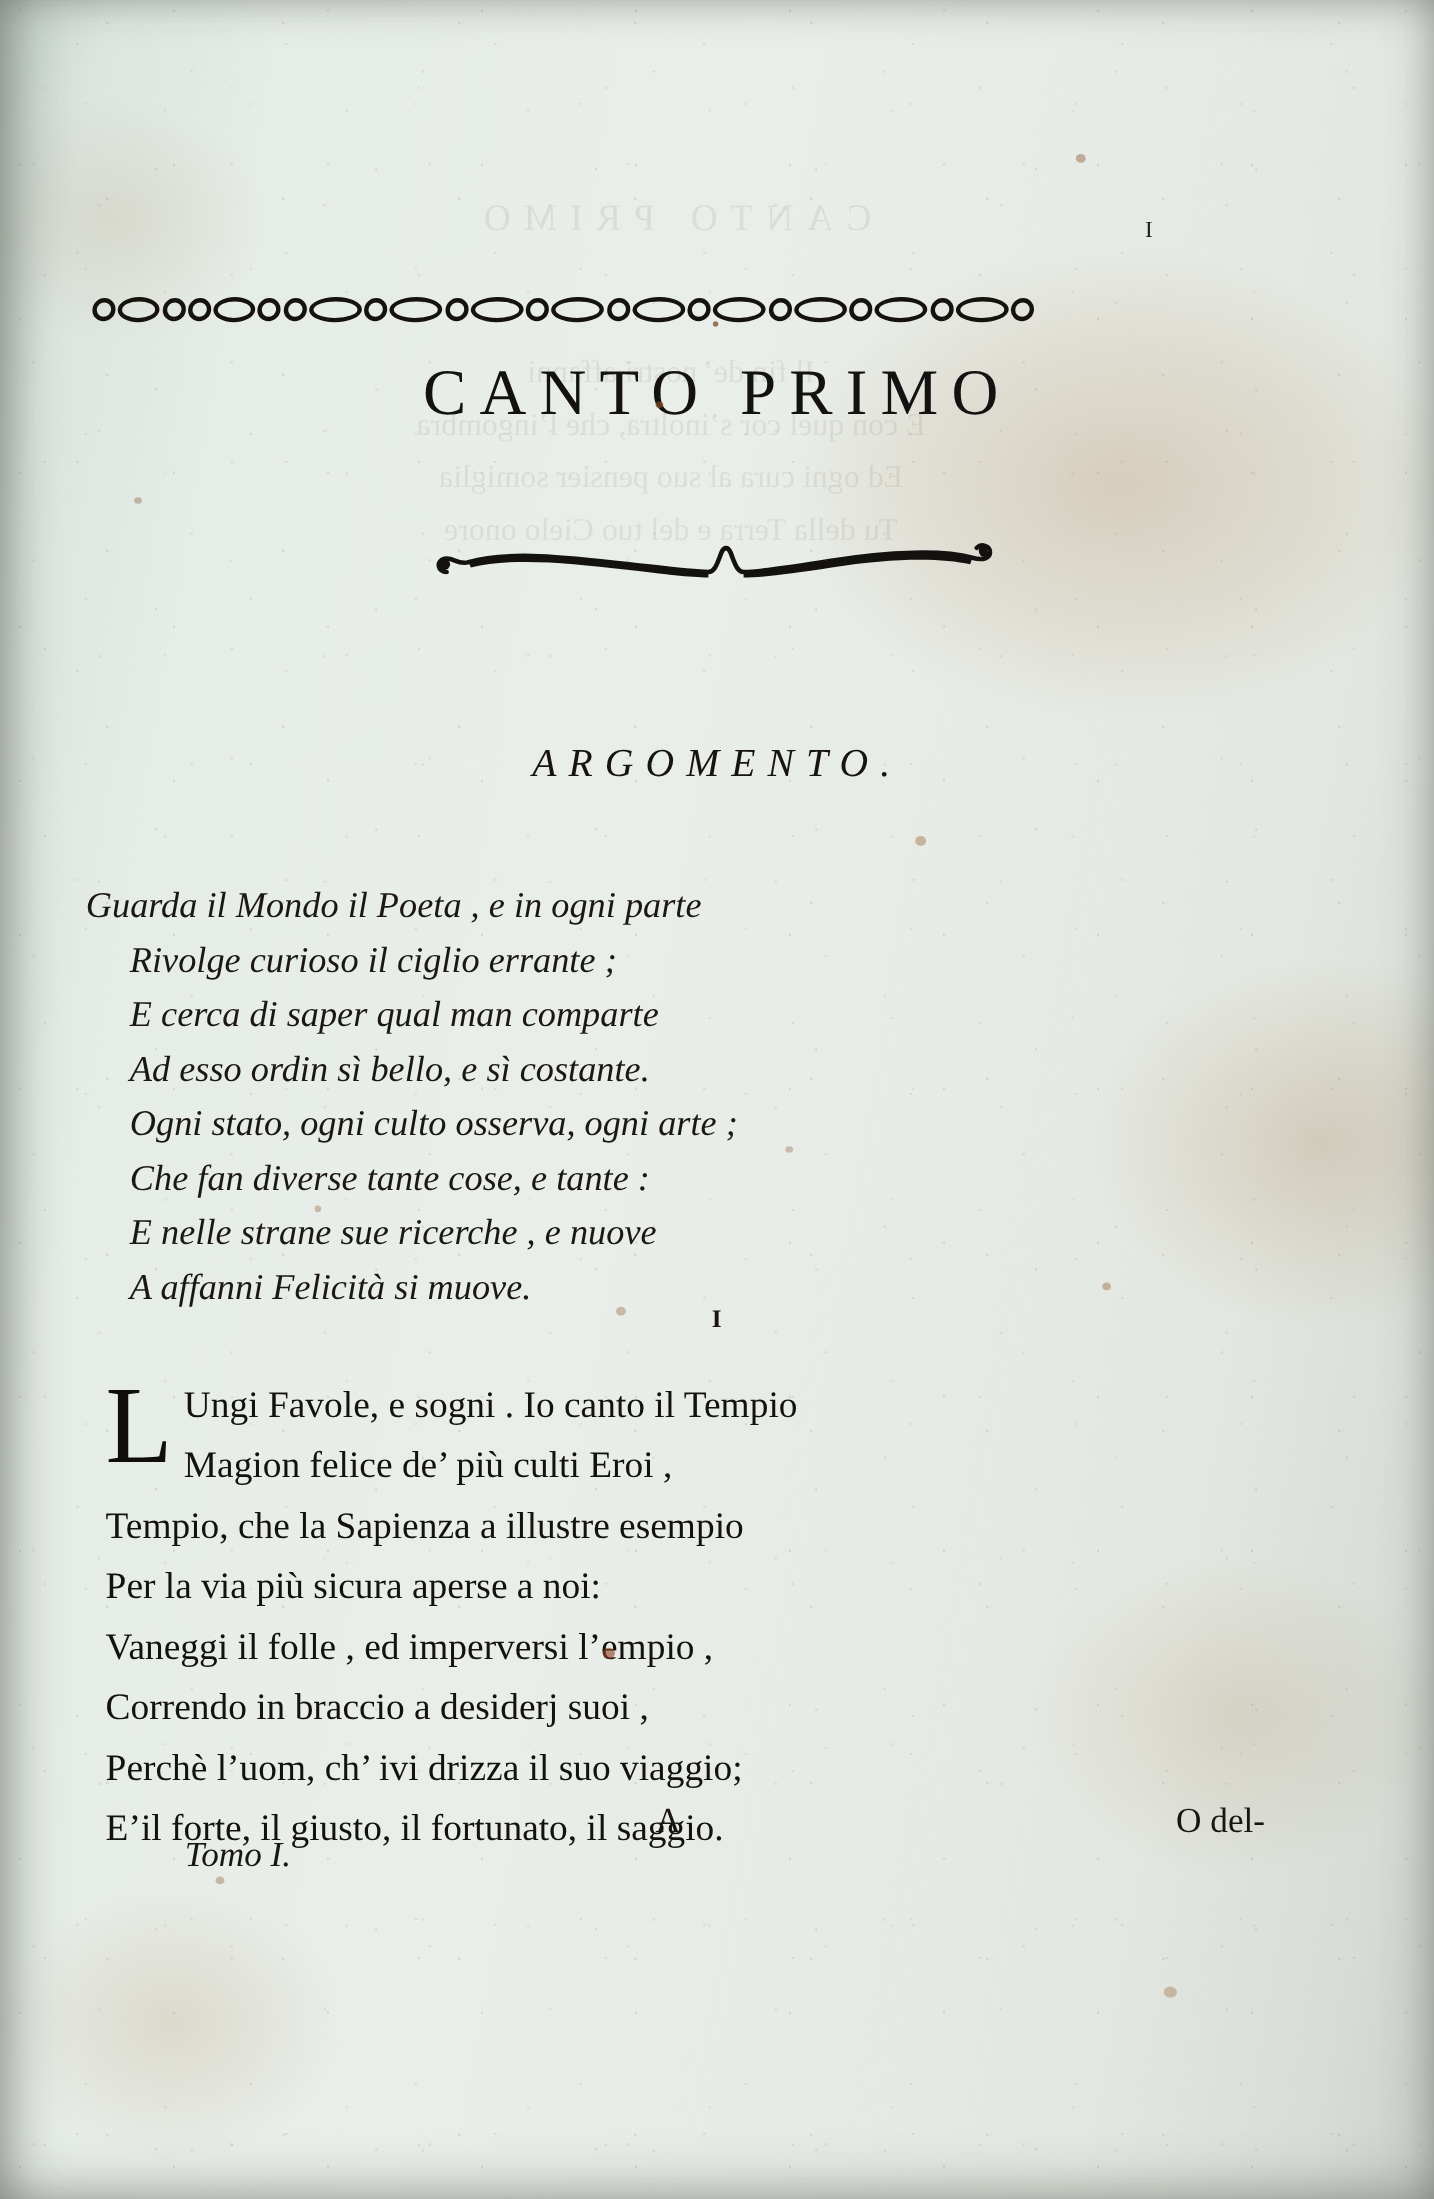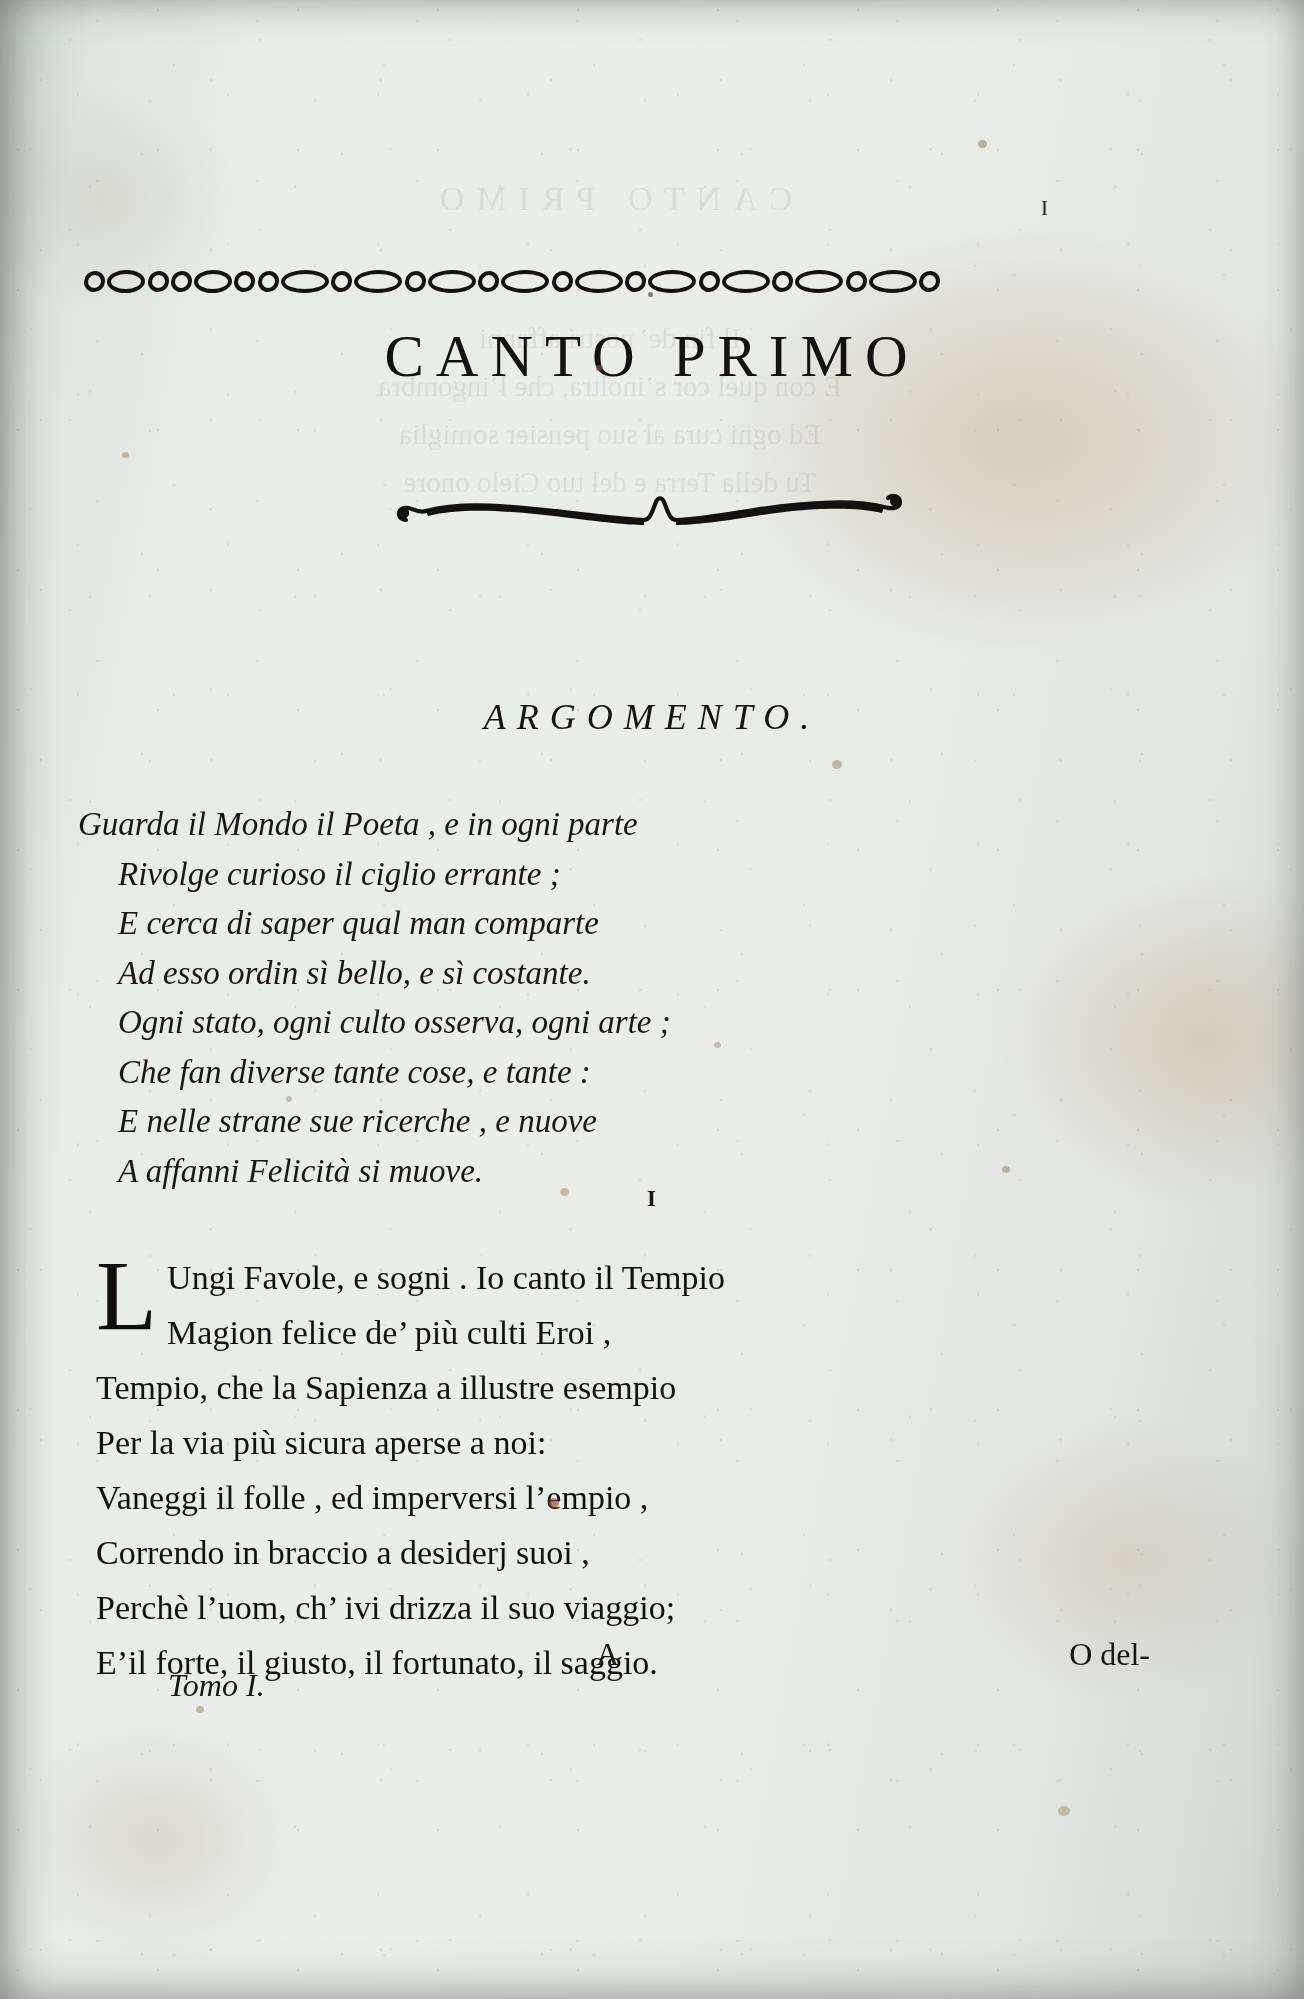--- a/index.html
+++ b/index.html
@@ -84,21 +84,21 @@
     font-size:59px;letter-spacing:12px;color:#141210;
     font-weight:400;
   }
   .canto-title .gap{display:inline-block;width:26px;}
 
   
   .flourish{
     position:absolute;left:0;top:480px;width:1304px;text-align:center;
   }
   .argomento-head{
-    position:absolute;left:0;top:696px;width:1304px;text-align:center;
+    position:absolute;left:0;top:672px;width:1304px;text-align:center;
     font-style:italic;font-size:36px;letter-spacing:11px;color:#17140f;
   }
 
   .argomento{
     position:absolute;left:78px;top:800px;width:900px;
     font-style:italic;font-size:33px;line-height:49.5px;color:#1b1713;
   }
   .argomento .vline{white-space:pre;}
   .argomento .vline.ind{padding-left:40px;}
 

